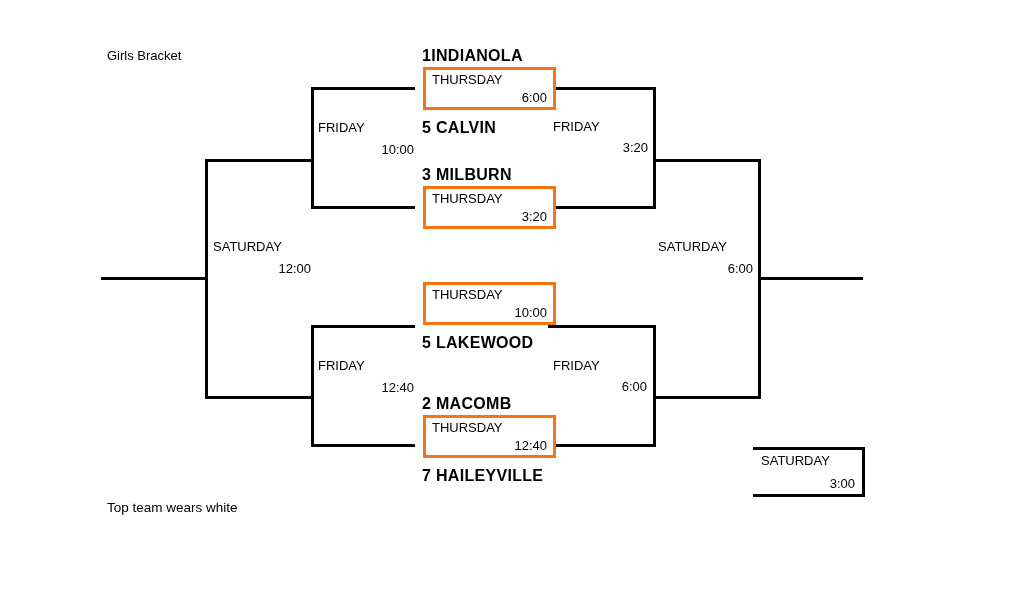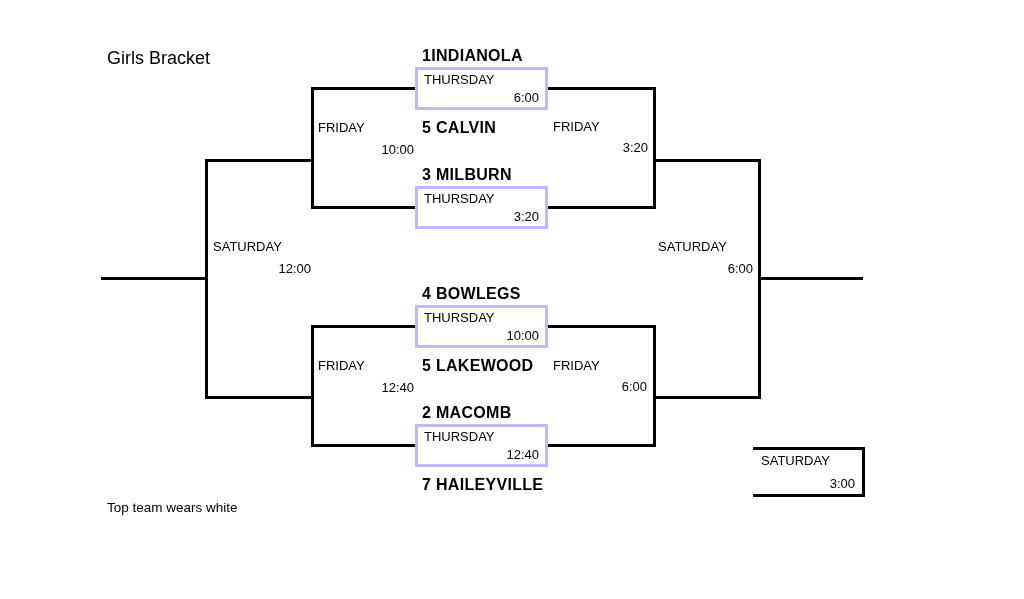--- a/index.html
+++ b/index.html
@@ -2,27 +2,27 @@
 <html><head>
 <meta charset="utf-8">
 <style>
   * { margin:0; padding:0; box-sizing:border-box; }
   html,body { background:#ffffff; }
   body { font-family:"Liberation Sans", sans-serif; color:#000; }
   .canvas { position:relative; width:1024px; height:599px; background:#fff; overflow:hidden; }
 
   .ln { position:absolute; background:#000; }
 
-  .title { position:absolute; left:107px; top:48px; font-size:18px;text-align:right; }
+  .title { position:absolute; left:107px; top:48px; font-size:13px;text-align:right; }
 
   .game { position:absolute; left:415px; width:160px; }
   .team { font-weight:bold; font-size:16px; line-height:23px; height:23px;
           padding-left:7px; letter-spacing:0.3px; white-space:nowrap; }
   .team.bottom { margin-top:6px; }
-  .gbox { position:relative; width:133px; height:43px; border:3px solid #c4b5fd; background:#fff; }
+  .gbox { position:relative; width:133px; height:43px; border:3px solid #f97316; background:#fff;margin-left:8px; }
   .gbox .day  { position:absolute; top:2px; left:6px; font-size:13px; }
   .gbox .time { position:absolute; bottom:2px; right:6px; font-size:13px; }
 
   .rday  { position:absolute; font-size:13px; white-space:nowrap; }
   .rtime { position:absolute; font-size:13px; text-align:right; white-space:nowrap; }
 
   .conso { position:absolute; left:753px; top:447px; width:112px; height:50px;
            border:3px solid #000; border-left:none; background:#fff; }
   .conso .day  { position:absolute; top:3px; left:8px; font-size:13px; }
   .conso .time { position:absolute; bottom:3px; right:7px; font-size:13px; }
@@ -74,29 +74,28 @@
 
   <div class="game" style="top:163px;">
     <div class="team">3 MILBURN</div>
     <div class="gbox">
       <span class="day">THURSDAY</span>
       <span class="time">3:20</span>
     </div>
   </div>
 
   <div class="game" style="top:282px;">
-    <div class="team">4 BOWLEGS</div>
     <div class="gbox">
       <span class="day">THURSDAY</span>
       <span class="time">10:00</span>
     </div>
     <div class="team bottom">5 LAKEWOOD</div>
   </div>
 
-  <div class="game" style="top:401px;">
+  <div class="game" style="top:392px;">
     <div class="team">2 MACOMB</div>
     <div class="gbox">
       <span class="day">THURSDAY</span>
       <span class="time">12:40</span>
     </div>
     <div class="team bottom">7 HAILEYVILLE</div>
   </div>
 
   <div class="rday" style="left:318px;top:120px;">FRIDAY</div>
   <div class="rtime" style="left:318px;top:142px;width:96px;">10:00</div>

